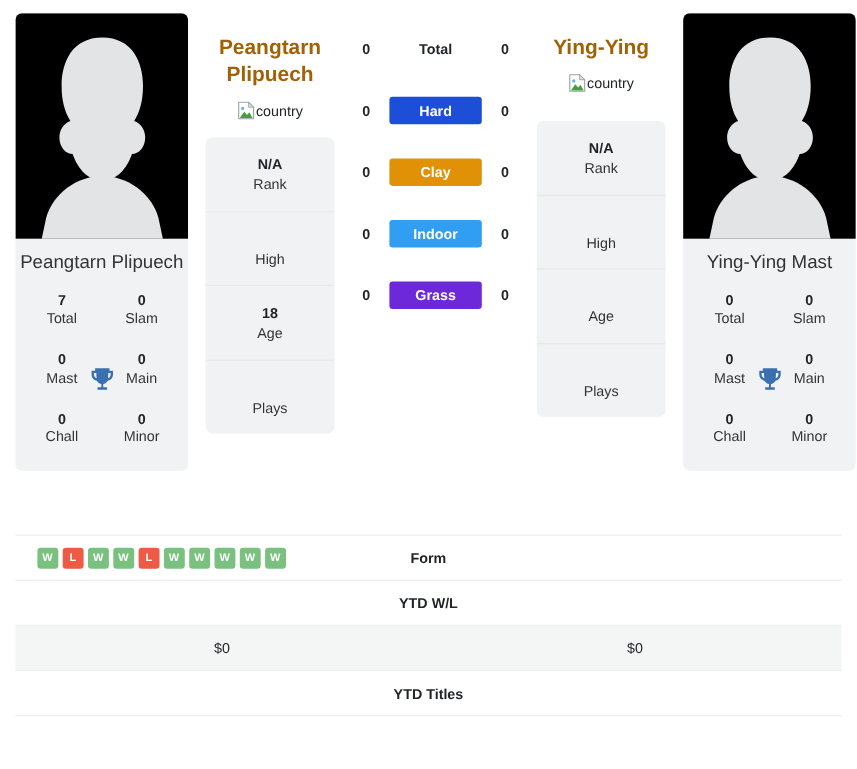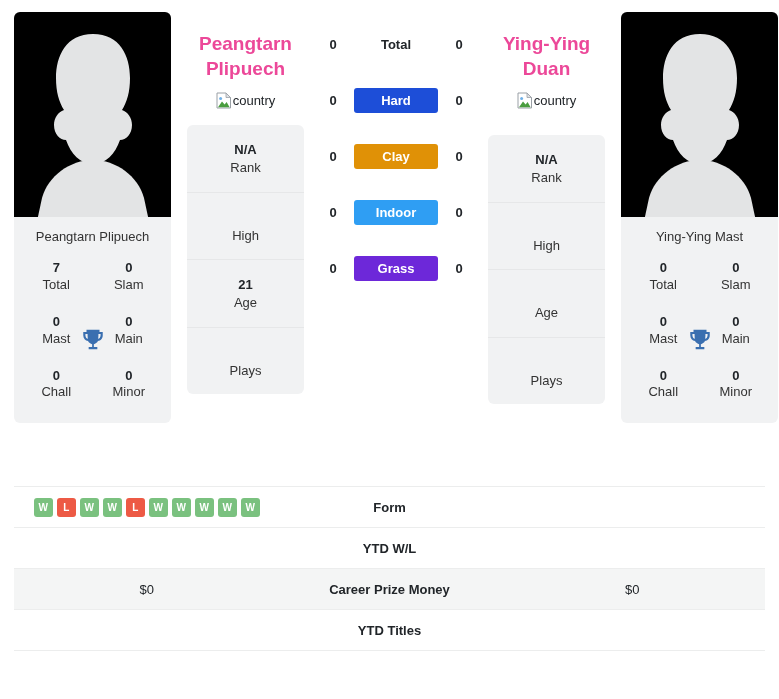--- a/index.html
+++ b/index.html
@@ -39,21 +39,21 @@
   .silhouette {
     position: absolute;
     left: 50%;
     top: 14px;
     transform: translateX(-50%);
     width: 150px;
     height: 200px;
   }
   .profile-name {
     text-align: center;
-    font-size: 13px;
+    font-size: 17px;
     padding: 12px 4px 10px 4px;
     color: #333;
   }
   .titles-grid {
     display: grid;
     grid-template-columns: 1fr 1fr;
     row-gap: 6px;
     padding: 0 6px 14px 6px;
     position: relative;
   }
@@ -89,21 +89,21 @@
     display: flex;
     flex-direction: column;
     align-items: center;
   }
   .infocol.right { margin: 0 16px; }
   .player-title {
     font-size: 19px;
     font-weight: bold;
     text-align: center;
     line-height: 1.32;
-    color: #ec4899;
+    color: #a16207;
     margin-top: 19px;
   }
   .flag-line {
     margin-top: 11px;
     font-size: 13px;
     color: #212529;
     display: flex;
     align-items: center;
     justify-content: center;
     white-space: nowrap;
@@ -298,21 +298,21 @@
       <div class="info-card">
         <div class="info-row">
           <div class="info-val">N/A</div>
           <div class="info-lab">Rank</div>
         </div>
         <div class="info-row">
           <div class="info-val"></div>
           <div class="info-lab">High</div>
         </div>
         <div class="info-row">
-          <div class="info-val">21</div>
+          <div class="info-val">18</div>
           <div class="info-lab">Age</div>
         </div>
         <div class="info-row">
           <div class="info-val"></div>
           <div class="info-lab">Plays</div>
         </div>
       </div>
     </div>
 
     <div class="h2h">
@@ -339,21 +339,20 @@
       <div class="h2h-row">
         <div class="h2h-num">0</div>
         <div class="h2h-badge" style="background: #6d28d9;">Grass</div>
         <div class="h2h-num">0</div>
       </div>
     </div>
 
     <div class="infocol right">
       <div class="player-title">
         <div>Ying-Ying</div>
-        <div>Duan</div>
       </div>
       <div class="flag-line">
         <svg class="broken-img" viewBox="0 0 16 17">
           <path d="M1 1 h9 l4.5 4.5 V16 H1 Z" fill="#ffffff" stroke="#9aa0a6" stroke-width="1"></path>
           <path d="M10 1 v4.5 h4.5 Z" fill="#dfe1e5" stroke="#9aa0a6" stroke-width="0.8"></path>
           <path d="M2 15.2 L6 9.5 L8.6 12.6 L10.6 10 L13.6 15.2 Z" fill="#4a9d3f"></path>
           <circle cx="4.6" cy="6.6" r="1.5" fill="#6fb0e8"></circle>
         </svg>
         <span>country</span>
       </div>
@@ -447,21 +446,20 @@
 
 
     <div class="st-row">
       <div class="st-left"></div>
       <div class="st-mid">YTD W/L</div>
       <div class="st-right"></div>
     </div>
 
     <div class="st-row odd">
       <div class="st-left">$0</div>
-      <div class="st-mid">Career Prize Money</div>
       <div class="st-right">$0</div>
     </div>
 
     <div class="st-row">
       <div class="st-left"></div>
       <div class="st-mid">YTD Titles</div>
       <div class="st-right"></div>
     </div>
 
   </div>

